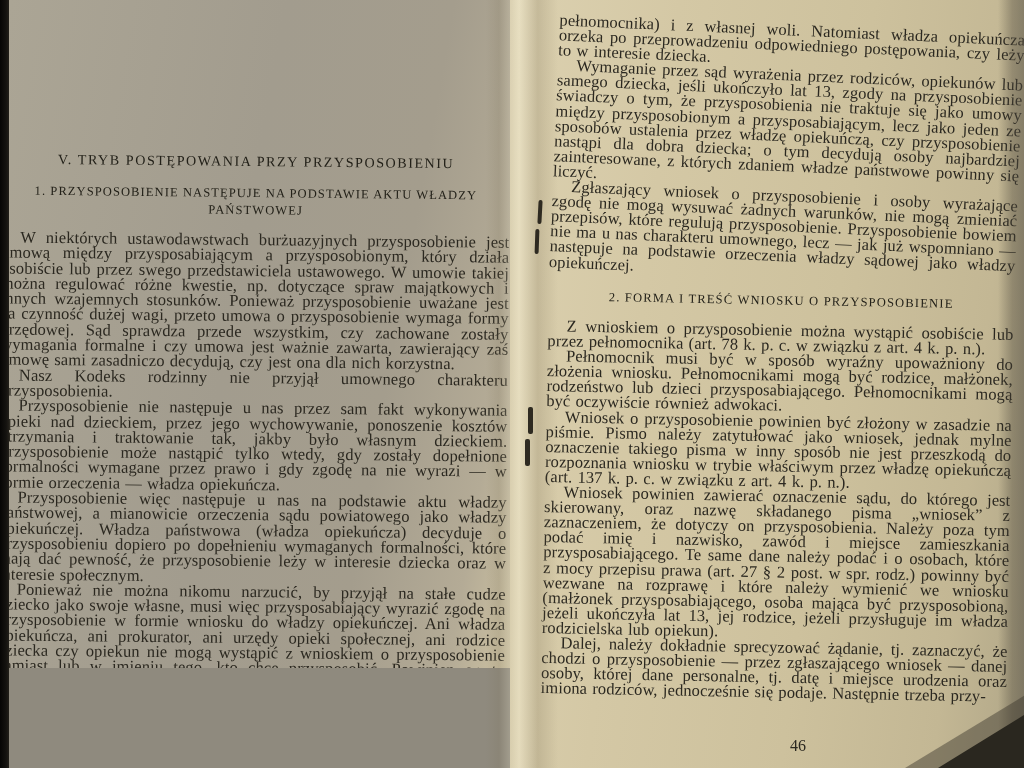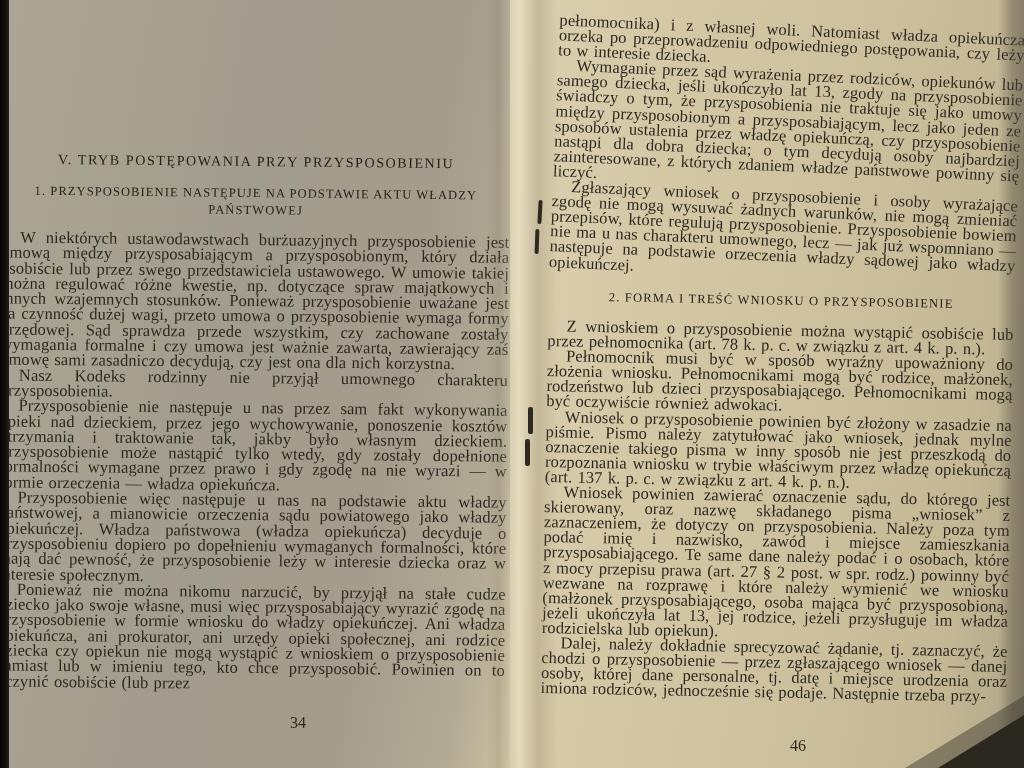--- a/index.html
+++ b/index.html
@@ -5,21 +5,21 @@
   html,body{margin:0;padding:0;}
   body{
     width:1024px;height:768px;overflow:hidden;position:relative;
     background:#8f8a7e;
     font-family:"Liberation Serif","DejaVu Serif",serif;
   }
   .photo{position:absolute;inset:0;width:1024px;height:768px;overflow:hidden;}
 
   
   .left-page{
-    position:absolute;left:9px;top:0;width:501px;height:768px;overflow:hidden;
+    position:absolute;left:9px;top:0;width:501px;height:668px;overflow:hidden;
     background:linear-gradient(100deg,#aba595 0%,#a29c8e 45%,#a49d8d 72%,#b4ab96 90%,#cdc2a2 100%);
   }
   .right-page{
     position:absolute;left:510px;top:0;width:514px;height:768px;overflow:hidden;
     background:linear-gradient(97deg,#dcd1b0 0%,#d4c8a5 28%,#cdc19d 60%,#c3b794 85%,#b0a687 100%);
   }
   .left-strip{position:absolute;left:0;top:0;width:9px;height:768px;
     background:linear-gradient(to right,#060504,#151310 70%,#23201a);}
   .gutter-shadow{position:absolute;left:486px;top:0;width:72px;height:768px;pointer-events:none;
     background:linear-gradient(to right,rgba(70,62,45,0) 0%,rgba(120,110,85,0.18) 18%,rgba(255,250,226,0.34) 46%,rgba(110,98,72,0.20) 72%,rgba(70,62,45,0) 100%);}

